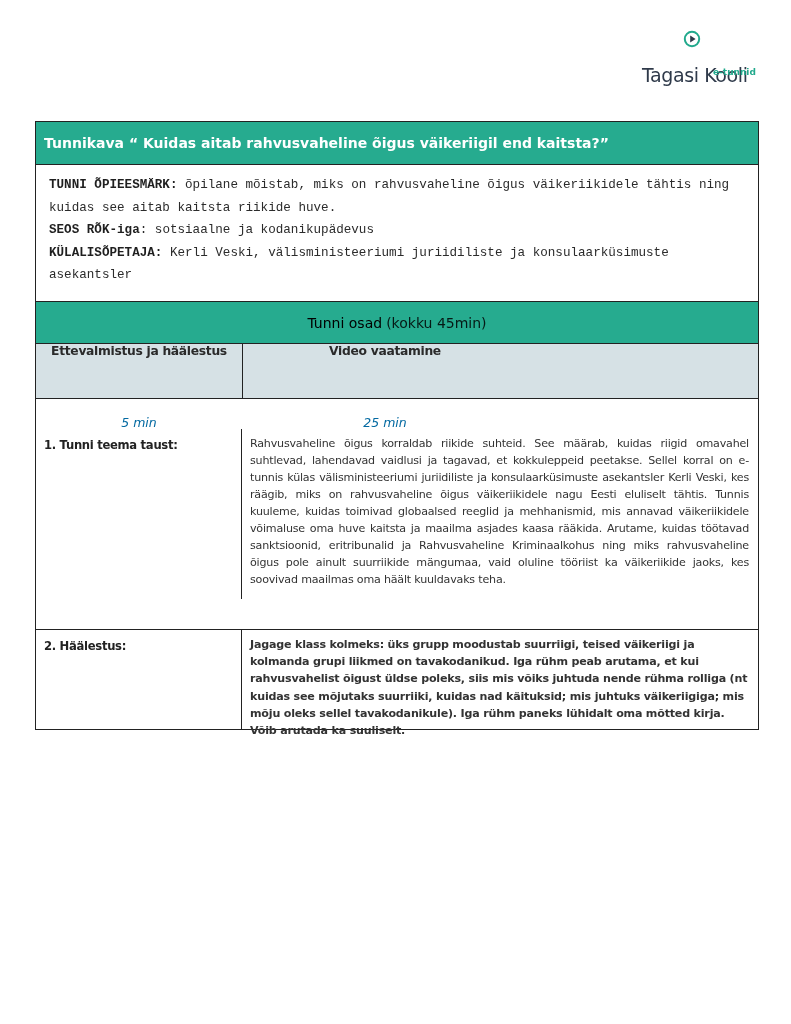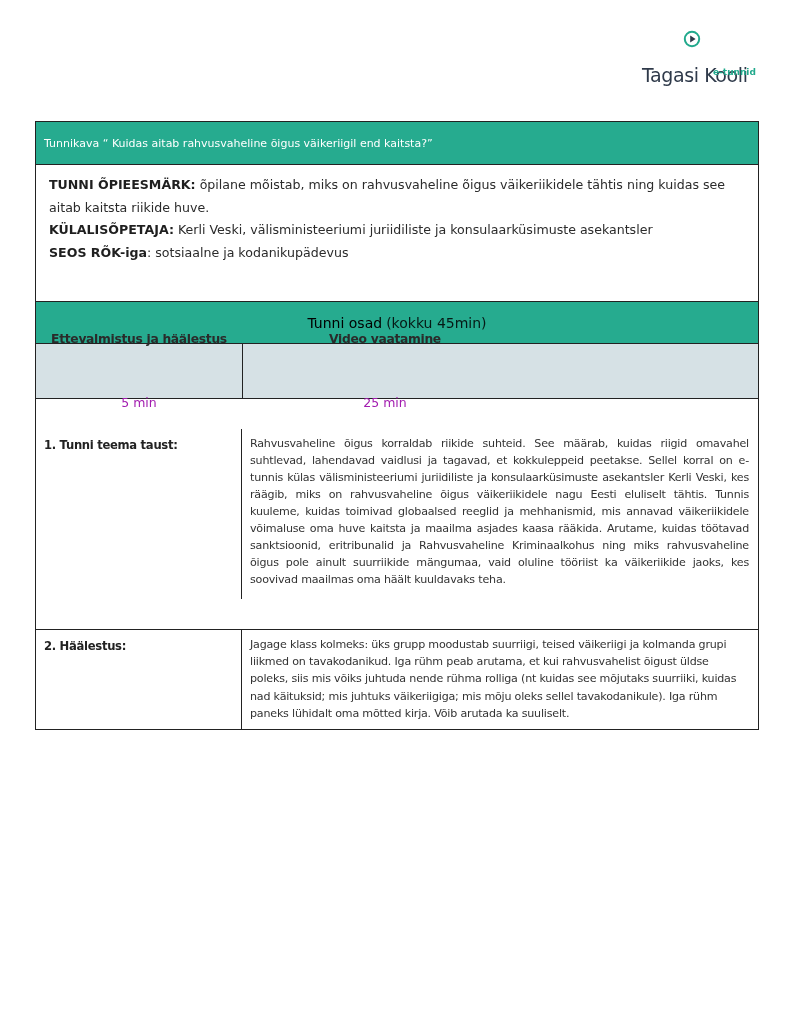--- a/index.html
+++ b/index.html
@@ -11,50 +11,50 @@
     .logo-main { position: absolute; left: 2px; top: 16px; font-size: 19px; color: #2f3a4a;
                  font-family: "DejaVu Sans", sans-serif; letter-spacing: -0.4px; white-space: nowrap; margin-top: 20px; }
     .logo-sub { position: absolute; left: 73px; top: 39px; font-size: 9px; color: #21a98c;
                 font-weight: bold; white-space: nowrap; text-align: right; }
 
     .plan { position: absolute; left: 35px; top: 121px; width: 724px;
             border: 1.5px solid #222; box-sizing: border-box; }
 
     .title-bar { background: #26ab8f; height: 43px; border-bottom: 1.5px solid #222;
                  display: flex; align-items: center; padding-left: 8px; box-sizing: border-box; }
-    .title-bar span { color: #ffffff; font-size: 11px; white-space: nowrap; }
+    .title-bar span { color: #ffffff; font-size: 14px; white-space: nowrap; font-weight: bold; }
 
     .info { padding: 9px 13px 10px 13px; height: 137px; box-sizing: border-box;
-            border-bottom: 1.5px solid #222; font-size: 12.6px; line-height: 22.5px; color: #2b2b2b; }
+            border-bottom: 1.5px solid #222; font-size: 12.6px; line-height: 22.5px; color: #2b2b2b; font-family: Liberation Mono, monospace; }
     .info b { font-weight: bold; color: #1f1f1f; }
     .info p { margin: 0; }
 
     .osad-bar { background: #26ab8f; height: 41px; border-bottom: 1.5px solid #222;
                 display: flex; align-items: center; justify-content: center;
                 color: #000000; font-size: 14px; }
     .osad-bar .light { opacity: 0.85; font-weight: normal; margin-left: 4px; }
 
     .cols { display: flex; background: #d6e1e5; height: 54px; border-bottom: 1.5px solid #222; }
-    .col { display: flex; flex-direction: column; align-items: center; justify-content: center;
+    .col { display: flex; flex-direction: column; align-items: center; justify-content: space-between;
            box-sizing: border-box; gap: 45px; }
     .col + .col { border-left: 1.5px solid #222; }
     .col .h { font-weight: bold; font-size: 12.3px; color: #2a2a2a; letter-spacing: -0.3px; }
-    .col .t { font-size: 12.5px; color: #a21caf; margin-top: 4px; }
+    .col .t { font-style: italic; font-size: 12.5px; color: #0369a1; margin-top: 12px; }
     .c1 { width: 206px; } .c2 { width: 285px; } .c3 { flex: 1; }
 
     .row { display: flex; margin-top: 30px; }
     .row + .row { border-top: 1.5px solid #222; }
     .row .lbl { width: 206px; box-sizing: border-box; padding: 9px 8px; font-weight: bold;
                 font-size: 11.6px; color: #222; letter-spacing: -0.3px; border-right: 1.5px solid #222; }
     .row .txt { flex: 1; box-sizing: border-box; padding: 6px 9px 8px 8px; font-size: 11.1px;
                 color: #333; letter-spacing: -0.2px; }
     .r1 { height: 170px; }
     .r1 .txt { text-align: justify; line-height: 17px; }
     .r2 { height: 99px; }
-    .r2 .txt { line-height: 17.2px; }
+    .r2 .txt { line-height: 17.2px; font-weight: bold; }
   </style>
 </head>
 <body>
 
 <div class="logo">
   <svg class="logo-play" viewBox="0 0 20 20">
     <circle cx="10" cy="10" r="8" fill="none" stroke="#21a98c" stroke-width="2.2"></circle>
     <path d="M8 6.2 L14 10 L8 13.8 Z" fill="#2f3a4a"></path>
   </svg>
   <span class="logo-main">Tagasi Kooli</span>
@@ -64,24 +64,24 @@
 <div class="plan">
   <div class="title-bar">
     <span>Tunnikava “ Kuidas aitab rahvusvaheline õigus väikeriigil end kaitsta?”</span>
   </div>
 
   <div class="info">
     <p>
       <b>TUNNI ÕPIEESMÄRK:</b><span> õpilane mõistab, miks on rahvusvaheline õigus väikeriikidele tähtis ning kuidas see aitab kaitsta riikide huve.</span>
     </p>
     <p>
-      <b>KÜLALISÕPETAJA:</b><span> Kerli Veski, välisministeeriumi juriidiliste ja konsulaarküsimuste asekantsler</span>
+      <b>SEOS RÕK-iga</b><span>: sotsiaalne ja kodanikupädevus</span>
     </p>
     <p>
-      <b>SEOS RÕK-iga</b><span>: sotsiaalne ja kodanikupädevus</span>
+      <b>KÜLALISÕPETAJA:</b><span> Kerli Veski, välisministeeriumi juriidiliste ja konsulaarküsimuste asekantsler</span>
     </p>
   </div>
 
   <div class="osad-bar">
     <span>Tunni osad</span>
     <span class="light">(kokku 45min)</span>
   </div>
 
   <div class="cols">
     <div class="col c1">

